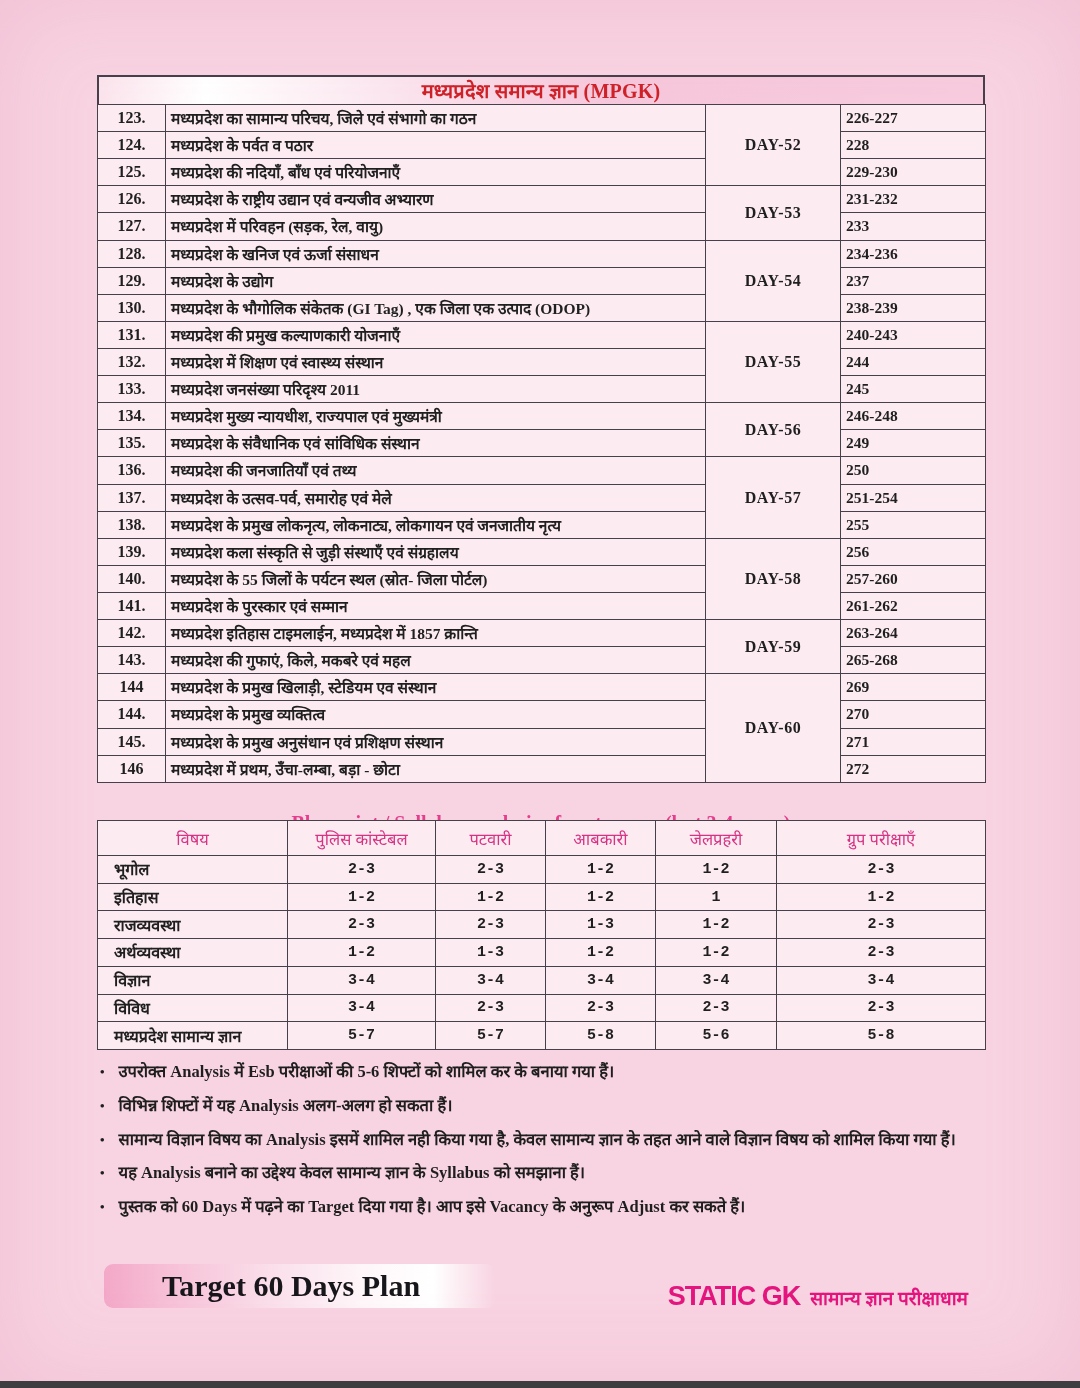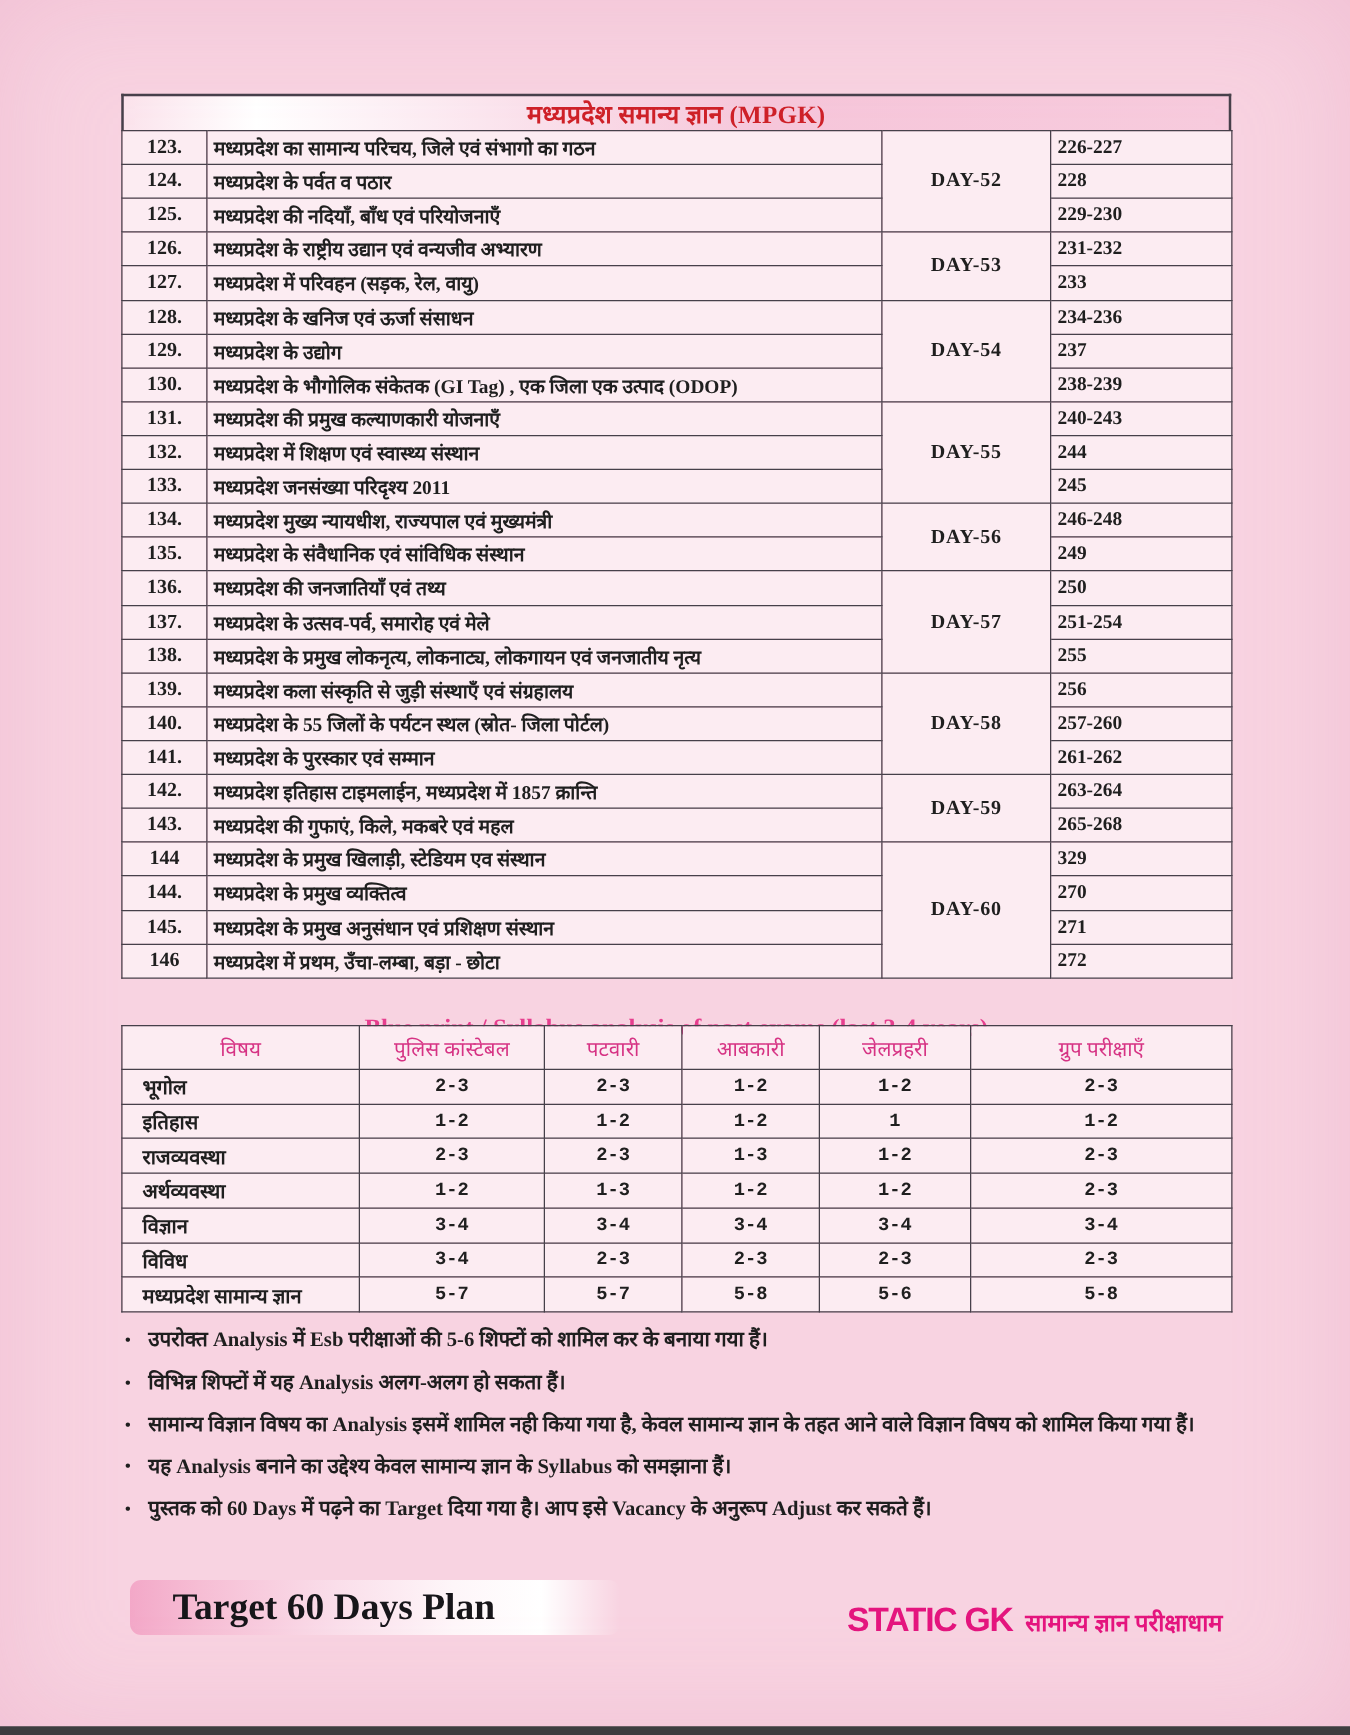--- a/index.html
+++ b/index.html
@@ -48,22 +48,22 @@
   .note{display:flex;gap:14px;font-size:16.5px;font-weight:bold;color:#1e1e1e;
         line-height:1.5;margin-bottom:9px;}
   .note-bullet{font-size:13px;line-height:1.9;flex:0 0 auto;}
   .note-text{flex:1;}
   
   .brush{
     position:absolute;left:104px;top:1264px;width:392px;height:44px;border-radius:9px;
     background:linear-gradient(90deg,#f3a8c8 0%,#f6bdd4 14%,#fadeea 42%,#fef6f9 66%,#ffffff 84%,rgba(255,255,255,0) 100%);
     display:flex;align-items:center;
   }
-  .target-label{font-size:30px;font-weight:bold;color:#17161a;margin-left:34px;white-space:nowrap;}
-  .brand{position:absolute;right:102px;top:1281px;display:flex;align-items:baseline;gap:10px;}
+  .target-label{font-size:30px;font-weight:bold;color:#17161a;margin-left:58px;white-space:nowrap;}
+  .brand{position:absolute;right:112px;top:1281px;display:flex;align-items:baseline;gap:10px;}
   .brand-static{color:#e4157e;font-size:27px;font-weight:bold;
                 font-family:"Liberation Sans", sans-serif;letter-spacing:-1px;}
   .brand-suffix{color:#e4157e;font-size:19px;font-weight:bold;}
   .bottom-strip{position:absolute;left:0;bottom:0;width:1080px;height:7px;background:#3e3e40;}
 </style>
 </head>
 <body>
 
 <div>
 
@@ -189,21 +189,21 @@
         </tr>
         <tr>
           <td class="sn-cell">143.</td>
           <td class="topic-cell">मध्यप्रदेश की गुफाएं, किले, मकबरे एवं महल</td>
           <td class="pages-cell">265-268</td>
         </tr>
         <tr>
           <td class="sn-cell">144</td>
           <td class="topic-cell">मध्यप्रदेश के प्रमुख खिलाड़ी, स्टेडियम एव संस्थान</td>
           <td class="day-cell" rowspan="4">DAY-60</td>
-          <td class="pages-cell">329</td>
+          <td class="pages-cell">269</td>
         </tr>
         <tr>
           <td class="sn-cell">144.</td>
           <td class="topic-cell">मध्यप्रदेश के प्रमुख व्यक्तित्व</td>
           <td class="pages-cell">270</td>
         </tr>
         <tr>
           <td class="sn-cell">145.</td>
           <td class="topic-cell">मध्यप्रदेश के प्रमुख अनुसंधान एवं प्रशिक्षण संस्थान</td>
           <td class="pages-cell">271</td>

